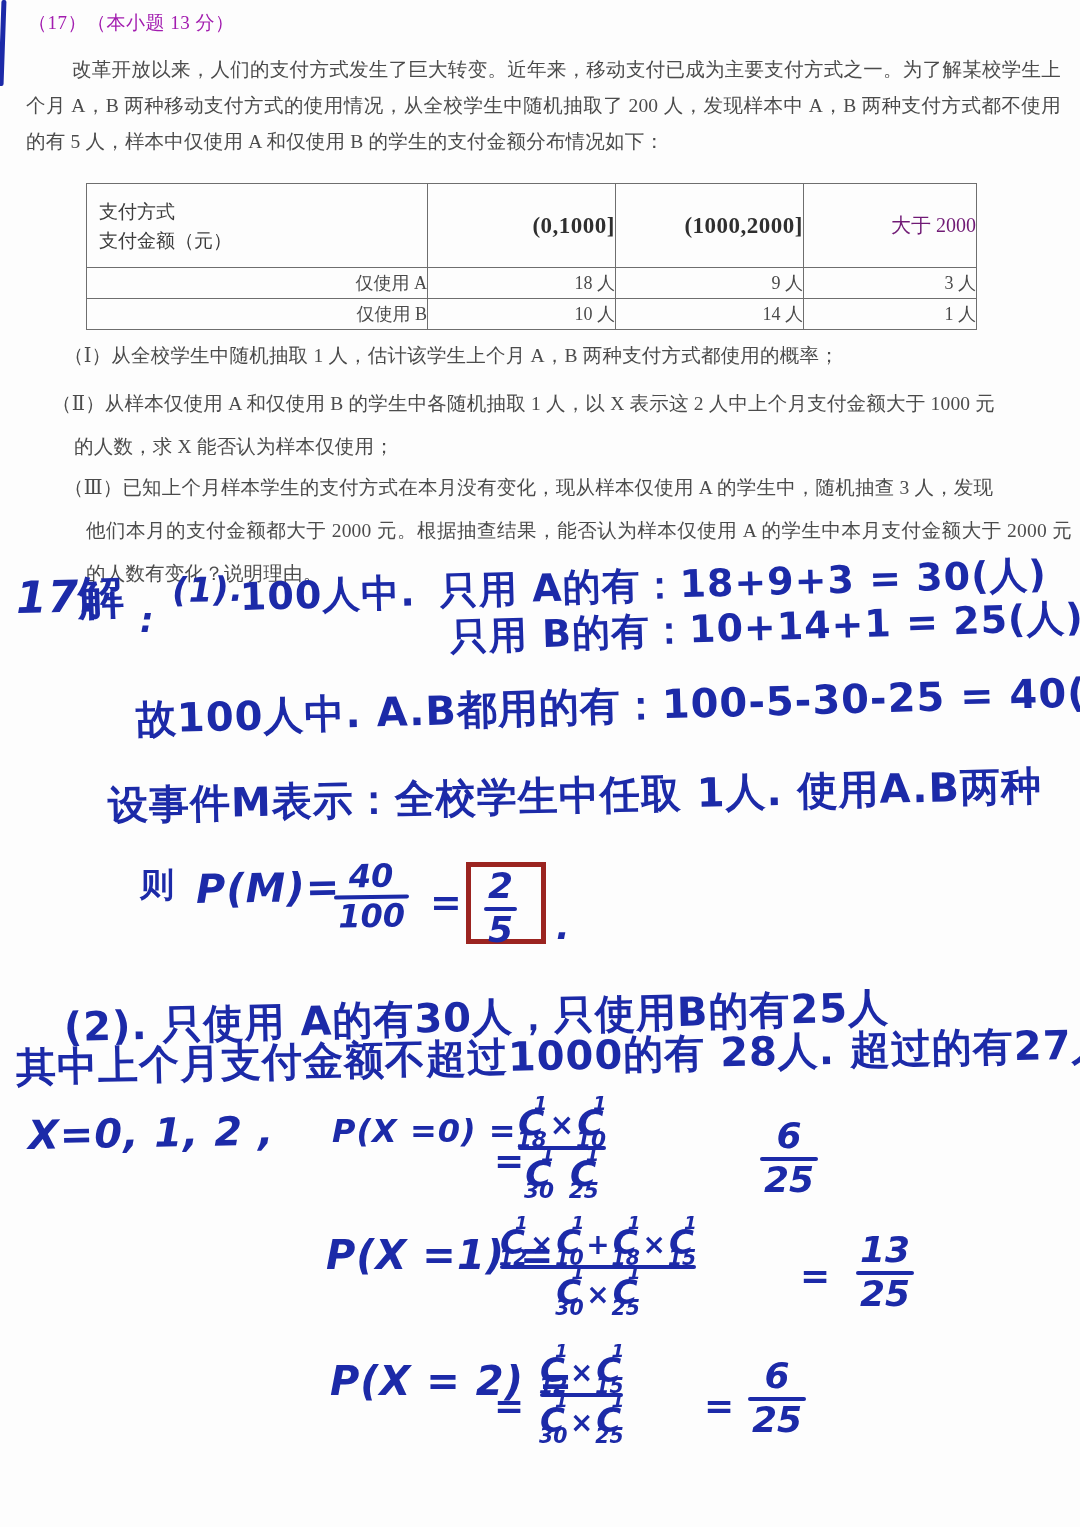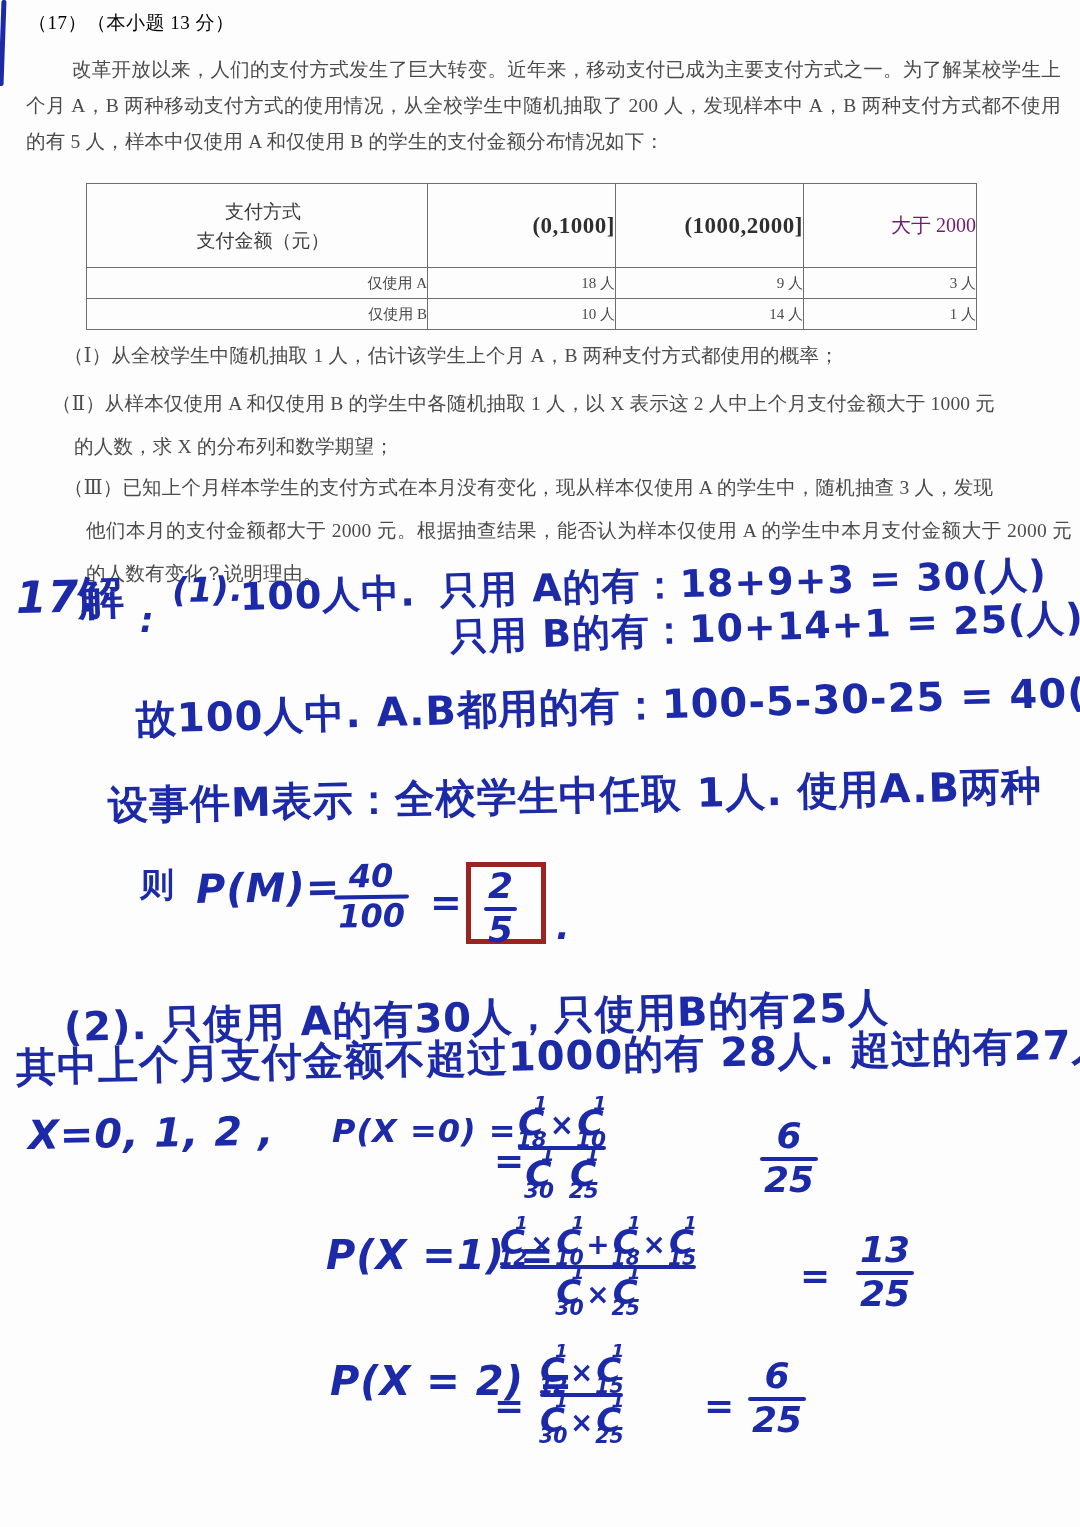--- a/index.html
+++ b/index.html
@@ -23,21 +23,21 @@
     font-family: "Liberation Serif", "DejaVu Serif", serif;
     -webkit-font-smoothing: antialiased;
   }
 
   #q-number {
     position: absolute;
     left: 28px;
     top: 10px;
     font-size: 19px;
     letter-spacing: 0.5px;
-    color: #000000;
+    color: #a21caf;
     white-space: nowrap;
   }
 
   #stem-paragraph {
     position: absolute;
     left: 26px;
     top: 52px;
     width: 1035px;
     font-size: 19.5px;
     line-height: 36px;
@@ -66,23 +66,23 @@
 
   table.dist td {
     border: 1px solid #6e6e6e;
     color: #3c3c3c;
     font-size: 19px;
     text-align: right;
     vertical-align: middle;
     padding: 0;
   }
   table.dist tr.head td { height: 84px; }
-  table.dist tr.body td { height: 31px; font-size: 15px; color: #4a4a4a; }
+  table.dist tr.body td { height: 31px; font-size: 18px; color: #4a4a4a; }
   table.dist td.corner {
-    text-align: center;
+    text-align: left;
     padding-left: 12px;
     line-height: 29px;
     font-size: 19px;
   }
   table.dist td.interval {
     font-family: "Liberation Serif", "DejaVu Serif", serif;
     font-size: 23px;
     font-weight: 700;
     color: #2f2f2f;
     letter-spacing: 0.5px;
@@ -249,21 +249,21 @@
   </tbody>
     </table>
 </div>
 
 <div id="subq-1" class="subq printed">
   <span>（Ⅰ）</span><span>从全校学生中随机抽取 1 人，估计该学生上个月 A，B 两种支付方式都使用的概率；</span>
 </div>
 
 <div id="subq-2" class="subq printed">
   <span>（Ⅱ）</span><span>从样本仅使用 A 和仅使用 B 的学生中各随机抽取 1 人，以 X 表示这 2 人中上个月支付金额大于 1000 元</span>
-  <span class="cont">的人数，求 X 的分布列和数学期望；</span>
+  <span class="cont">的人数，求 X 能否认为样本仅使用；</span>
 </div>
 
 <div id="subq-3" class="subq printed">
   <span>（Ⅲ）</span><span>已知上个月样本学生的支付方式在本月没有变化，现从样本仅使用 A 的学生中，随机抽查 3 人，发现</span>
   <span class="cont">他们本月的支付金额都大于 2000 元。根据抽查结果，能否认为样本仅使用 A 的学生中本月支付金额大于 2000 元的人数有变化？说明理由。</span>
 </div>
 
 <div class="hw" id="hw-17">17.</div>
 <div class="hw hw-cn" id="hw-jie">解</div>
 <div class="hw" id="hw-colon">:</div>

